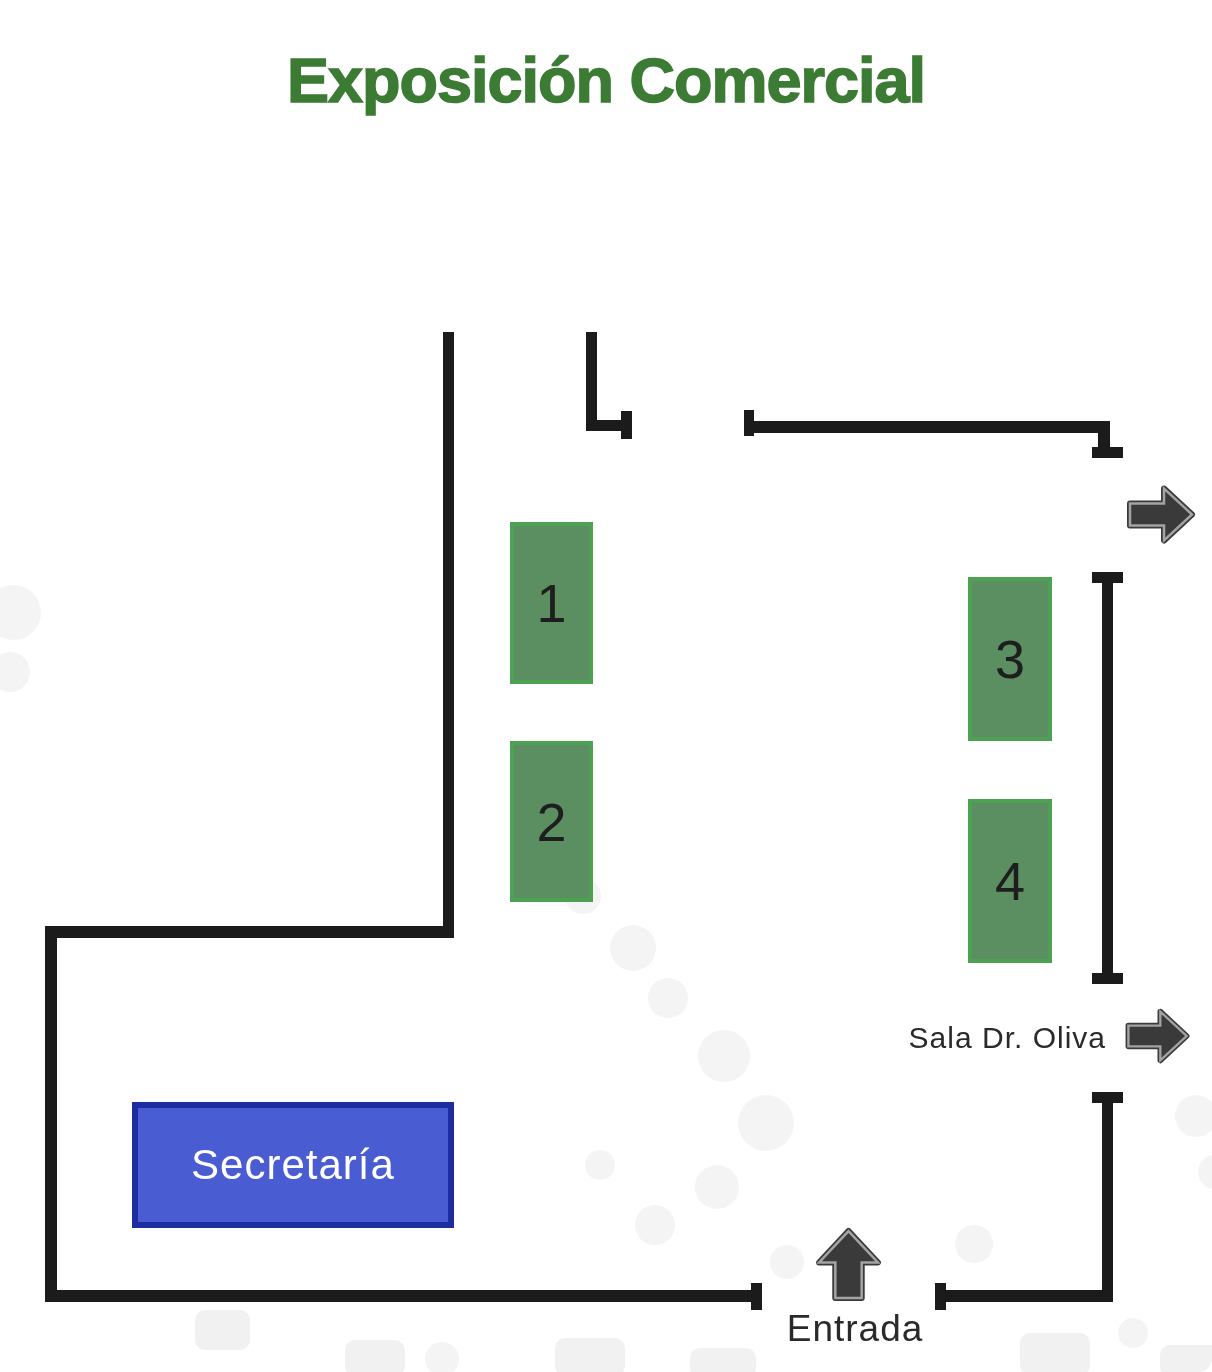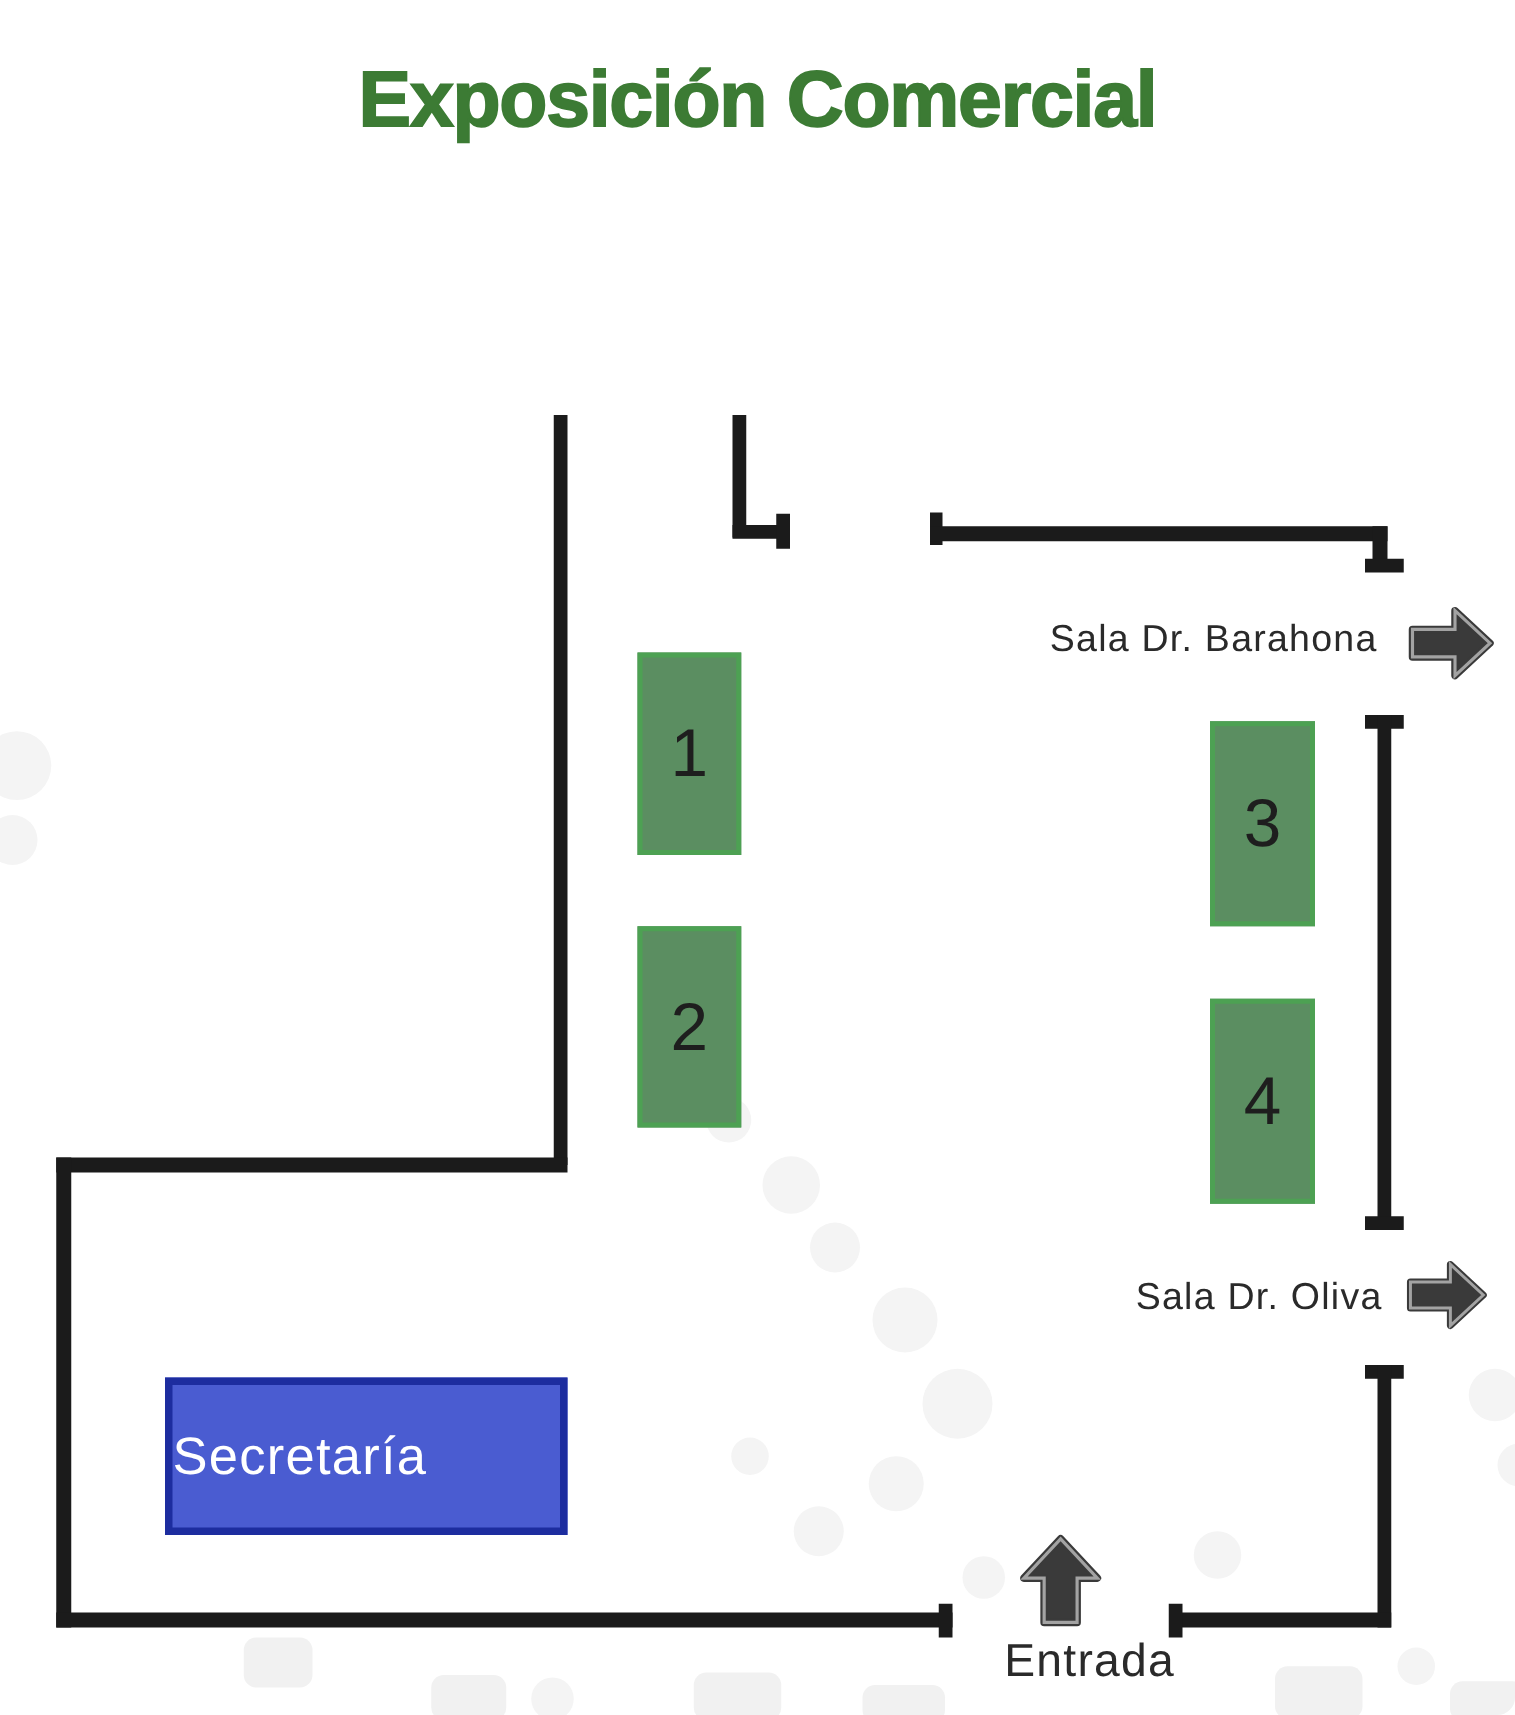--- a/index.html
+++ b/index.html
@@ -43,35 +43,35 @@
     box-sizing:border-box;
     display:flex;align-items:center;justify-content:center;
     font-size:54px;font-weight:300;color:#1e1e1e;
   }
 
   .secretaria{
     position:absolute;left:132px;top:1102px;width:322px;height:126px;
     background:var(--secretaria-fill);
     border:6px solid var(--secretaria-border);
     box-sizing:border-box;
-    display:flex;align-items:center;justify-content:flex-start;
+    display:flex;align-items:center;justify-content:center;
     color:#ffffff;font-size:42px;font-weight:300;letter-spacing:1px;
   }
 
   .hall-label{
     position:absolute;
     color:var(--label-color);
     font-size:30px;font-weight:400;letter-spacing:1px;
     text-align:right;
   }
   .label-barahona{left:700px;top:495px;width:402px;}
   .label-oliva{left:700px;top:1021px;width:406px;text-align:right;}
   .label-entrada{
     position:absolute;left:770px;top:1308px;width:170px;
-    text-align:right;color:var(--label-color);
+    text-align:center;color:var(--label-color);
     font-size:37px;font-weight:400;letter-spacing:1px;
   }
 
   .arrow{position:absolute;}
   .arrow svg{display:block;width:100%;height:100%;}
 </style>
 </head>
 <body>
 
 <div class="page">
@@ -135,21 +135,20 @@
     <span>3</span>
   </div>
   <div class="booth" style="left:968px;top:799px;width:84px;height:164px;">
     <span>4</span>
   </div>
 
   <div class="secretaria">
     <span>Secretaría</span>
   </div>
 
-  <div class="hall-label label-barahona">Sala Dr. Barahona</div>
   <div class="hall-label label-oliva">Sala Dr. Oliva</div>
   <div class="label-entrada">Entrada</div>
 
   <div class="arrow" style="left:1126px;top:481px;width:70px;height:67px;">
     <svg viewBox="0 0 70 66" xmlns="http://www.w3.org/2000/svg">
       <path d="M4 22 H38 V7 L66 33 L38 59 V44 H4 Z" fill="var(--arrow-fill)" stroke="var(--arrow-fill)" stroke-width="6" stroke-linejoin="round"></path>
       <path d="M4 22 H38 V7 L66 33 L38 59 V44 H4 Z" fill="none" stroke="var(--arrow-inline)" stroke-width="2.5"></path>
     </svg>
   </div>
   <div class="arrow" style="left:1123px;top:1005px;width:69px;height:62px;">

